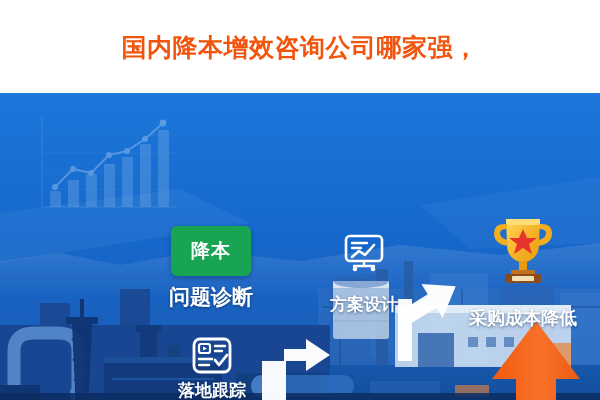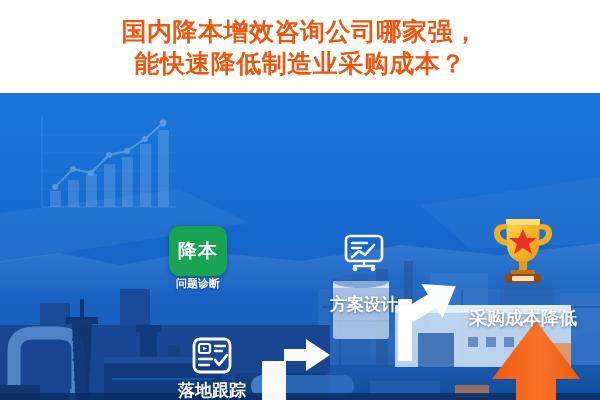--- a/index.html
+++ b/index.html
@@ -35,31 +35,31 @@
   .hero-svg{position:absolute;left:0;top:0;width:600px;height:307px;}
 
   
   .node{position:absolute;display:flex;flex-direction:column;align-items:center;}
   .node-label{
     color:#ffffff;font-weight:bold;white-space:nowrap;
     text-shadow:0 1px 3px rgba(6,30,70,.55);
   }
 
   .badge-green{
-    width:58px;height:50px;border-radius:11px;
+    width:80px;height:50px;border-radius:6px;
     background:#18a452;
     display:flex;align-items:center;justify-content:center;
     box-shadow:0 2px 5px rgba(4,28,64,.35);
   }
   .badge-green span{
     color:#ffffff;font-weight:bold;font-size:19px;letter-spacing:1px;
   }
 
   #node-diagnosis{left:169px;top:133px;}
-  #node-diagnosis .node-label{font-size:11px;}
+  #node-diagnosis .node-label{font-size:21px;margin-top:7px;}
 
   #node-design{left:330px;top:140px;}
   #node-design .node-label{font-size:17px;margin-top:20px;}
 
   #node-tracking{left:178px;top:243px;}
   #node-tracking .node-label{font-size:17px;margin-top:3px;}
 
   #node-result{left:450px;top:118px;width:146px;align-items:center;}
   #node-result .node-label{font-size:18px;margin-top:19px;}
 
@@ -68,21 +68,20 @@
   .trophy-box{width:74px;height:76px;}
   .trophy-box svg{display:block;width:74px;height:76px;}
 </style>
 </head>
 <body>
 
 <div id="root">
 
   <div class="header">
     <div class="title-line">国内降本增效咨询公司哪家强，</div>
-    <div class="title-line l2">能快速降低制造业采购成本？</div>
   </div>
 
   <div class="hero">
 
     <svg class="hero-svg" viewBox="0 0 600 307" preserveAspectRatio="none">
       <defs>
         <linearGradient id="skyG" x1="0" y1="0" x2="0" y2="1">
           <stop offset="0%" stop-color="#1c77da"></stop>
           <stop offset="45%" stop-color="#1668cc"></stop>
           <stop offset="78%" stop-color="#1a5fbb"></stop>

